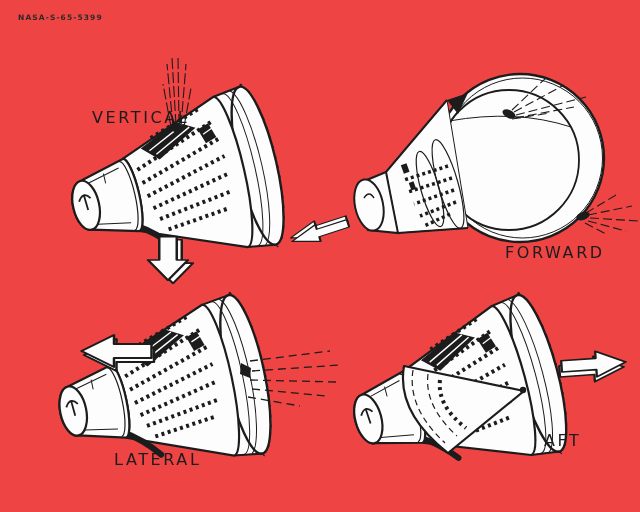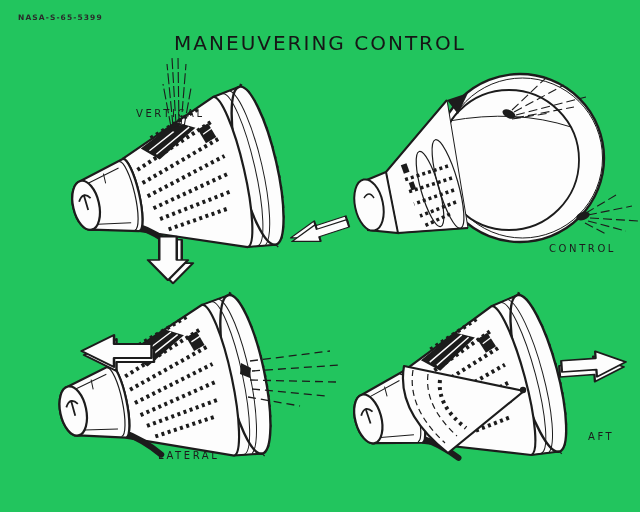--- a/index.html
+++ b/index.html
@@ -1,39 +1,39 @@
 <!DOCTYPE html>
 <html><head>
 <meta charset="utf-8">
 <style>
   html,body{margin:0;padding:0;}
   .page{
     position:relative;
     width:640px;height:512px;
-    background:#22c55e;
+    background:#ef4444;
     overflow:hidden;
     font-family:"DejaVu Sans","Liberation Sans",sans-serif;
     color:#1c1c1c;
   }
   .ref{
     position:absolute;left:18px;top:13px;
     font-size:7.5px;font-weight:bold;letter-spacing:1.1px;
     color:#2a2a2a;
   }
   .title{
     position:absolute;left:0;top:31px;width:100%;
     margin:0;text-align:center;
     font-size:20px;font-weight:500;letter-spacing:2px;
     color:#161616;
   }
   .art{position:absolute;left:0;top:0;width:640px;height:512px;}
   .vlabel{
     position:absolute;
-    font-size:10px;font-weight:500;letter-spacing:2.6px;
-    color:#1c1c1c;white-space:nowrap;margin-left:44px;
+    font-size:16px;font-weight:500;letter-spacing:2.6px;
+    color:#1c1c1c;white-space:nowrap;
   }
   .lbl-vertical{left:92px;top:108px;}
   .lbl-forward{left:505px;top:243px;}
   .lbl-lateral{left:114px;top:450px;}
   .lbl-aft{left:544px;top:431px;}
 
   
   .ln{stroke:#1c1c1c;fill:none;}
   .fp{fill:#fdfdfd;stroke:#1c1c1c;}
   .fi{fill:#1c1c1c;stroke:none;}
@@ -191,20 +191,19 @@
         <circle class="fi" cx="523" cy="390" r="3.2"></circle>
       </g>
       <g transform="translate(596,364) rotate(-4) scale(1.15,0.8)">
         <use href="#arr" class="arrb" x="-2" y="6"></use>
         <use href="#arr" class="arrf"></use>
       </g>
     </g>
   </svg>
 
   <div class="ref">NASA-S-65-5399</div>
-  <h1 class="title">MANEUVERING CONTROL</h1>
 
   <div class="vlabel lbl-vertical">VERTICAL</div>
-  <div class="vlabel lbl-forward">CONTROL</div>
+  <div class="vlabel lbl-forward">FORWARD</div>
   <div class="vlabel lbl-lateral">LATERAL</div>
   <div class="vlabel lbl-aft">AFT</div>
 
 </div>
 
 </body></html>

